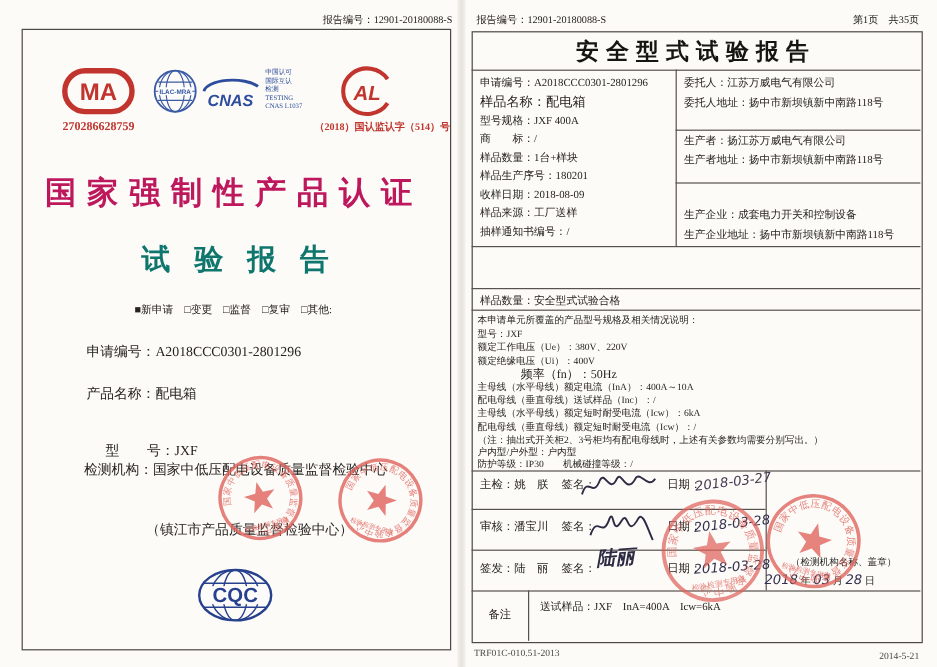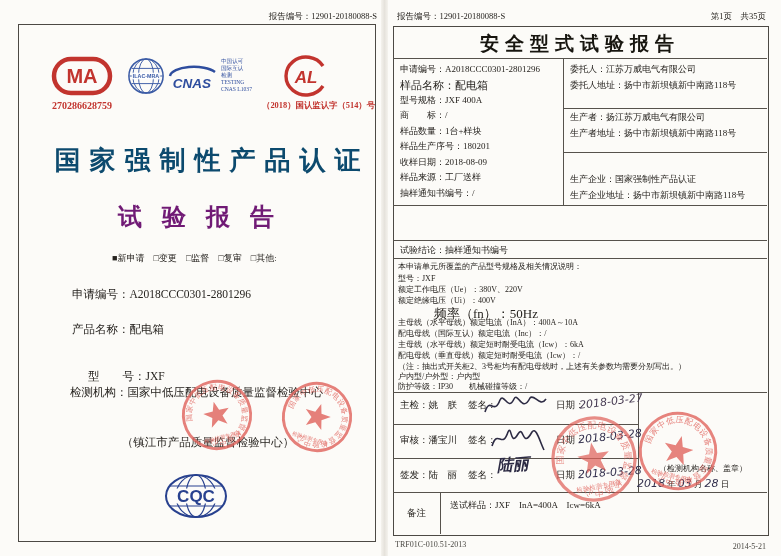--- a/index.html
+++ b/index.html
@@ -67,22 +67,22 @@
   </div>
 
   <div class="t" style="left:282px;top:53px;">
     <svg width="48" height="46" viewBox="0 0 48 46">
       <path d="M41,33 A20,19 0 1,1 41,13" fill="none" stroke="#c2342e" stroke-width="3.4"></path>
       <text x="24" y="30" text-anchor="middle" font-size="17" font-weight="bold" font-style="italic" fill="#c2342e" font-family="Liberation Sans, sans-serif">AL</text>
     </svg>
   </div>
   <div class="t red" style="left:262px;top:101px;width:114px;font-size:8.4px;font-weight:bold;">（2018）国认监认字（514）号</div>
 
-  <div class="t ctr" style="left:34px;top:146px;width:356px;font-size:26px;font-weight:700;letter-spacing:9px;color:#0c4a6e;">国家强制性产品认证</div>
-  <div class="t ctr" style="left:18px;top:204px;width:356px;font-size:24px;font-weight:700;letter-spacing:20px;text-indent:20px;color:#701a75;">试验报告</div>
+  <div class="t ctr" style="left:17px;top:146px;width:356px;font-size:26px;font-weight:700;letter-spacing:9px;color:#be185d;">国家强制性产品认证</div>
+  <div class="t ctr" style="left:18px;top:204px;width:356px;font-size:24px;font-weight:700;letter-spacing:20px;text-indent:20px;color:#0f766e;">试验报告</div>
 
   <div class="t chk" style="left:112px;top:253px;font-size:9px;">
     <span>■新申请</span>
     <span>□变更</span>
     <span>□监督</span>
     <span>□复审</span>
     <span>□其他:</span>
   </div>
 
   <div class="t" style="left:72px;top:288px;font-size:11.5px;">申请编号：A2018CCC0301-2801296</div>
@@ -146,35 +146,35 @@
   <div class="t" style="left:400px;top:157px;font-size:9px;">收样日期：2018-08-09</div>
   <div class="t" style="left:400px;top:172px;font-size:9px;">样品来源：工厂送样</div>
   <div class="t" style="left:400px;top:188px;font-size:9px;">抽样通知书编号：/</div>
 
   <div class="t" style="left:570px;top:64px;font-size:9px;">委托人：江苏万威电气有限公司</div>
   <div class="t" style="left:570px;top:80px;font-size:9px;">委托人地址：扬中市新坝镇新中南路118号</div>
   <div class="hline" style="left:563px;top:108px;width:204px;"></div>
   <div class="t" style="left:570px;top:112px;font-size:9px;">生产者：扬江苏万威电气有限公司</div>
   <div class="t" style="left:570px;top:128px;font-size:9px;">生产者地址：扬中市新坝镇新中南路118号</div>
   <div class="hline" style="left:563px;top:152px;width:204px;"></div>
-  <div class="t" style="left:570px;top:174px;font-size:9px;">生产企业：国家强制性产品认证</div>
+  <div class="t" style="left:570px;top:174px;font-size:9px;">生产企业：成套电力开关和控制设备</div>
   <div class="t" style="left:570px;top:190px;font-size:9px;">生产企业地址：扬中市新坝镇新中南路118号</div>
 
   <div class="hline" style="left:393px;top:205px;width:374px;"></div>
   <div class="hline" style="left:393px;top:240px;width:374px;"></div>
-  <div class="t" style="left:400px;top:245px;font-size:9px;">试验结论：抽样通知书编号</div>
+  <div class="t" style="left:400px;top:245px;font-size:9px;">样品数量：安全型式试验合格</div>
   <div class="hline" style="left:393px;top:258px;width:374px;"></div>
 
   <div class="t" style="left:398px;top:262px;font-size:8px;">本申请单元所覆盖的产品型号规格及相关情况说明：</div>
   <div class="t" style="left:398px;top:274px;font-size:8px;">型号：JXF</div>
   <div class="t" style="left:398px;top:285px;font-size:8px;">额定工作电压（Ue）：380V、220V</div>
   <div class="t" style="left:398px;top:296px;font-size:8px;">额定绝缘电压（Ui）：400V</div>
-  <div class="t" style="left:398px;top:307px;font-size:13px;padding-left:36px;">频率（fn）：50Hz</div>
+  <div class="t" style="left:398px;top:307px;font-size:10px;padding-left:36px;">频率（fn）：50Hz</div>
   <div class="t" style="left:398px;top:318px;font-size:8px;">主母线（水平母线）额定电流（InA）：400A～10A</div>
-  <div class="t" style="left:398px;top:329px;font-size:8px;">配电母线（国际互认）额定电流（Inc）：/</div>
+  <div class="t" style="left:398px;top:329px;font-size:8px;">配电母线（垂直母线）送试样品（Inc）：/</div>
   <div class="t" style="left:398px;top:340px;font-size:8px;">主母线（水平母线）额定短时耐受电流（Icw）：6kA</div>
   <div class="t" style="left:398px;top:351px;font-size:8px;">配电母线（垂直母线）额定短时耐受电流（Icw）：/</div>
   <div class="t" style="left:398px;top:362px;font-size:8px;">（注：抽出式开关柜2、3号柜均有配电母线时，上述有关参数均需要分别写出。）</div>
   <div class="t" style="left:398px;top:372px;font-size:8px;">户内型/户外型：户内型</div>
   <div class="t" style="left:398px;top:382px;font-size:8px;">防护等级：IP30　　机械碰撞等级：/</div>
 
   <div class="hline" style="left:393px;top:392px;width:374px;"></div>
   <div class="vline" style="left:638px;top:392px;height:100px;"></div>
   <div class="hline" style="left:393px;top:424px;width:245px;"></div>
   <div class="hline" style="left:393px;top:458px;width:245px;"></div>

